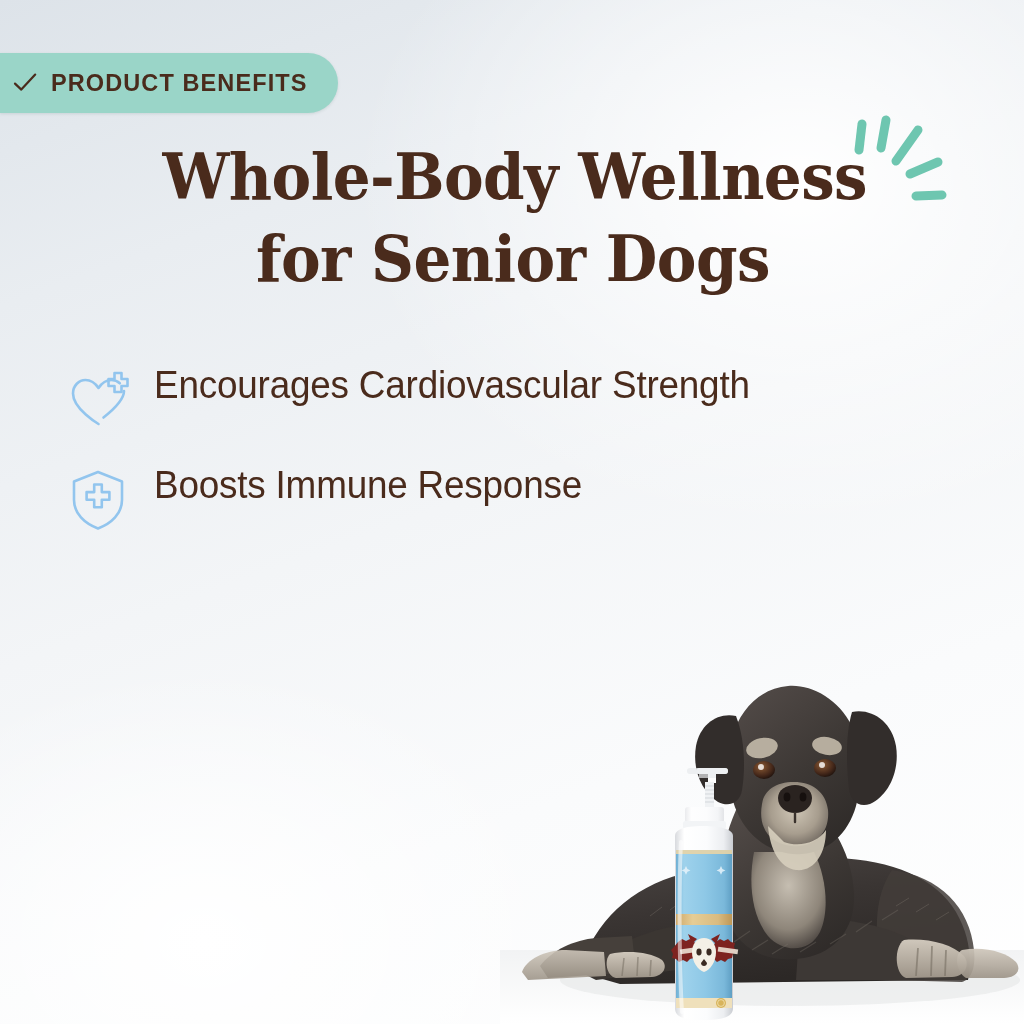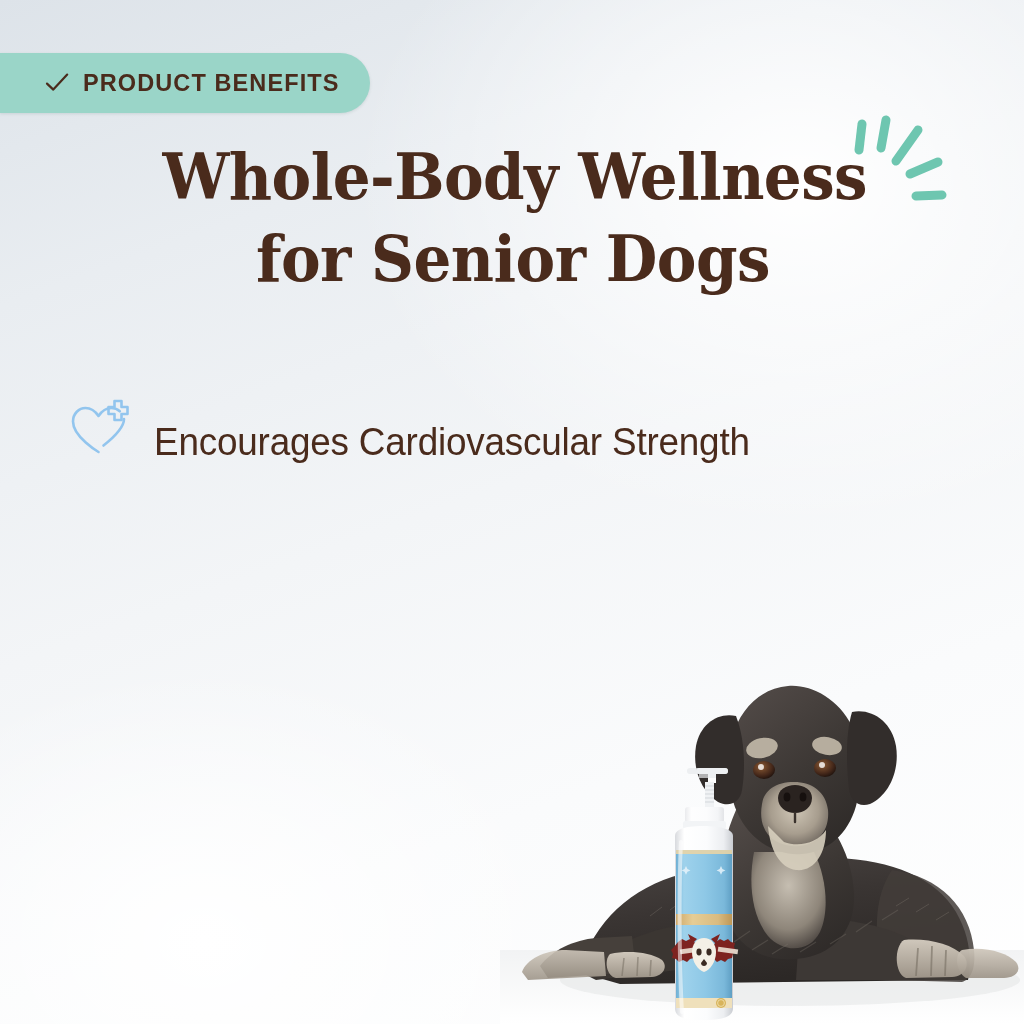--- a/index.html
+++ b/index.html
@@ -18,21 +18,21 @@
       radial-gradient(ellipse 60% 45% at 20% 92%, #ffffff 0%, rgba(255,255,255,0) 60%),
       linear-gradient(160deg, #dde3e9 0%, #e9edf1 22%, #f3f5f7 48%, #fafbfc 72%, #ffffff 100%);
   }
 
   
   .badge {
     position: absolute;
     left: 0;
     top: 53px;
     height: 60px;
-    padding: 0 30px 0 44px;
+    padding: 0 30px 0 12px;
     display: flex;
     align-items: center;
     gap: 13px;
     background: #9ad5c8;
     border-top-right-radius: 30px;
     border-bottom-right-radius: 30px;
     box-shadow: 0 1px 3px rgba(90,120,115,.18);
   }
   .badge-check { width: 26px; height: 26px; display: block; flex: 0 0 auto; }
   .badge-label {
@@ -73,21 +73,21 @@
 
   
   .benefits {
     position: absolute;
     left: 62px;
     top: 364px;
     width: 900px;
   }
   .benefit-row {
     display: flex;
-    align-items: flex-end;
+    align-items: flex-start;
     height: 100px;
     gap: 20px;
   }
   .benefit-icon {
     width: 72px;
     height: 72px;
     flex: 0 0 72px;
     display: flex;
     align-items: center;
     justify-content: center;
@@ -220,20 +220,32 @@
                    C36.5 16.5 41 13 46.5 13 C49.6 13 52.6 14.2 54.8 16.3" stroke="#92c5ee" stroke-width="2.6" stroke-linecap="round" stroke-linejoin="round"></path>
           <path d="M59 24 C59 33 48 43 38.5 50.5" stroke="#92c5ee" stroke-width="2.6" stroke-linecap="round" stroke-linejoin="round"></path>
           <path d="M49.5 6 h7 v6 h6 v7 h-6 v6 h-7 v-6 h-6 v-7 h6 z" stroke="#92c5ee" stroke-width="2.6" stroke-linejoin="round" fill="none"></path>
         </svg>
       </span>
       <span class="benefit-text">Encourages Cardiovascular Strength</span>
     </div>
 
 
 
+    <div class="benefit-row">
+      <span class="benefit-icon">
+        <svg width="66" height="66" viewBox="0 0 66 66" fill="none">
+          <g stroke="#92c5ee" stroke-width="2.6" stroke-linejoin="round">
+            <path d="M33 5 L57 14.5 V33 C57 46.5 46.5 56.5 33 61.5
+                     C19.5 56.5 9 46.5 9 33 V14.5 Z"></path>
+            <path d="M29.2 17.5 h7.6 v7.6 h7.6 v7.6 h-7.6 v7.6 h-7.6 v-7.6 h-7.6 v-7.6 h7.6 z"></path>
+          </g>
+        </svg>
+      </span>
+      <span class="benefit-text">Boosts Immune Response</span>
+    </div>
   </div>
 
   <div class="photo">
 
     <svg class="dog" viewBox="0 0 524 404">
       <defs>
         <linearGradient id="furBody" x1="0" y1="0" x2="0.4" y2="1">
           <stop offset="0%" stop-color="#4a4442"></stop>
           <stop offset="45%" stop-color="#3a3533"></stop>
           <stop offset="100%" stop-color="#2c2826"></stop>

